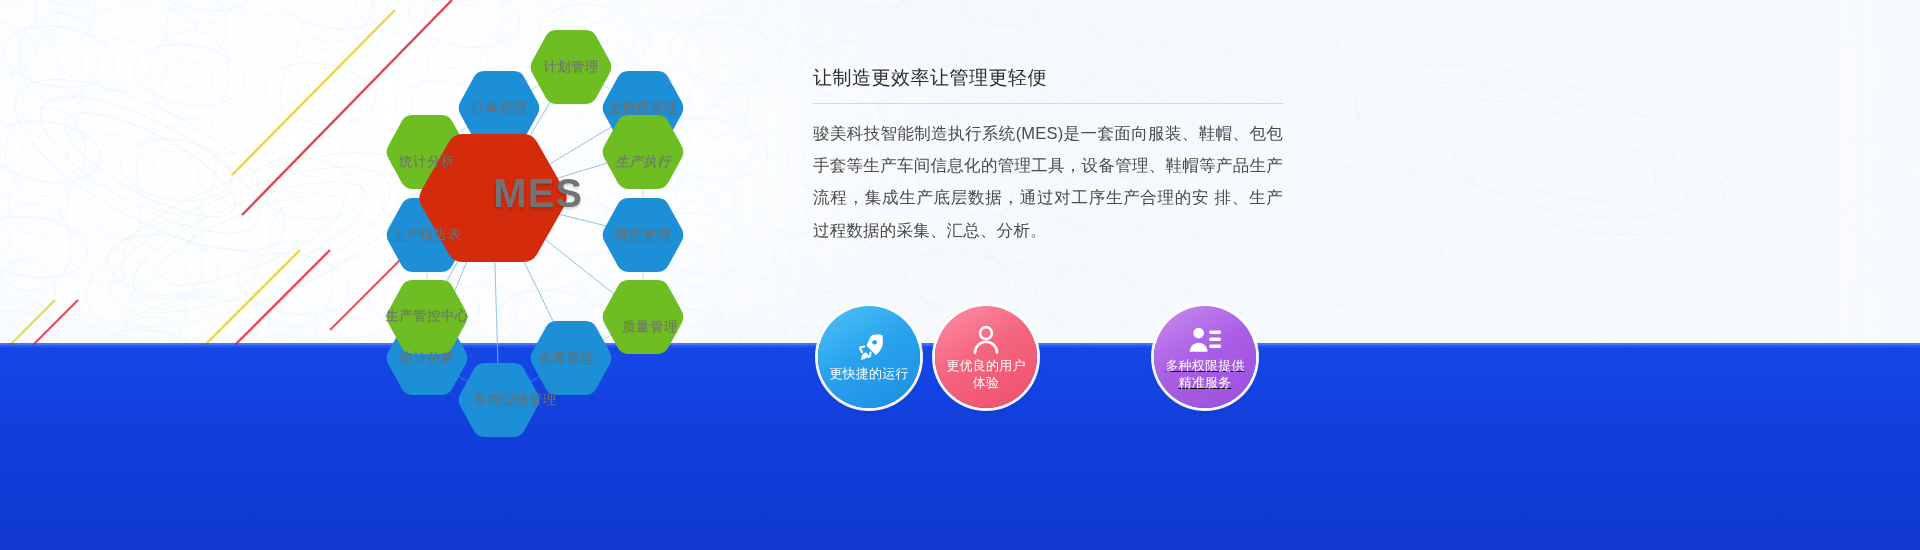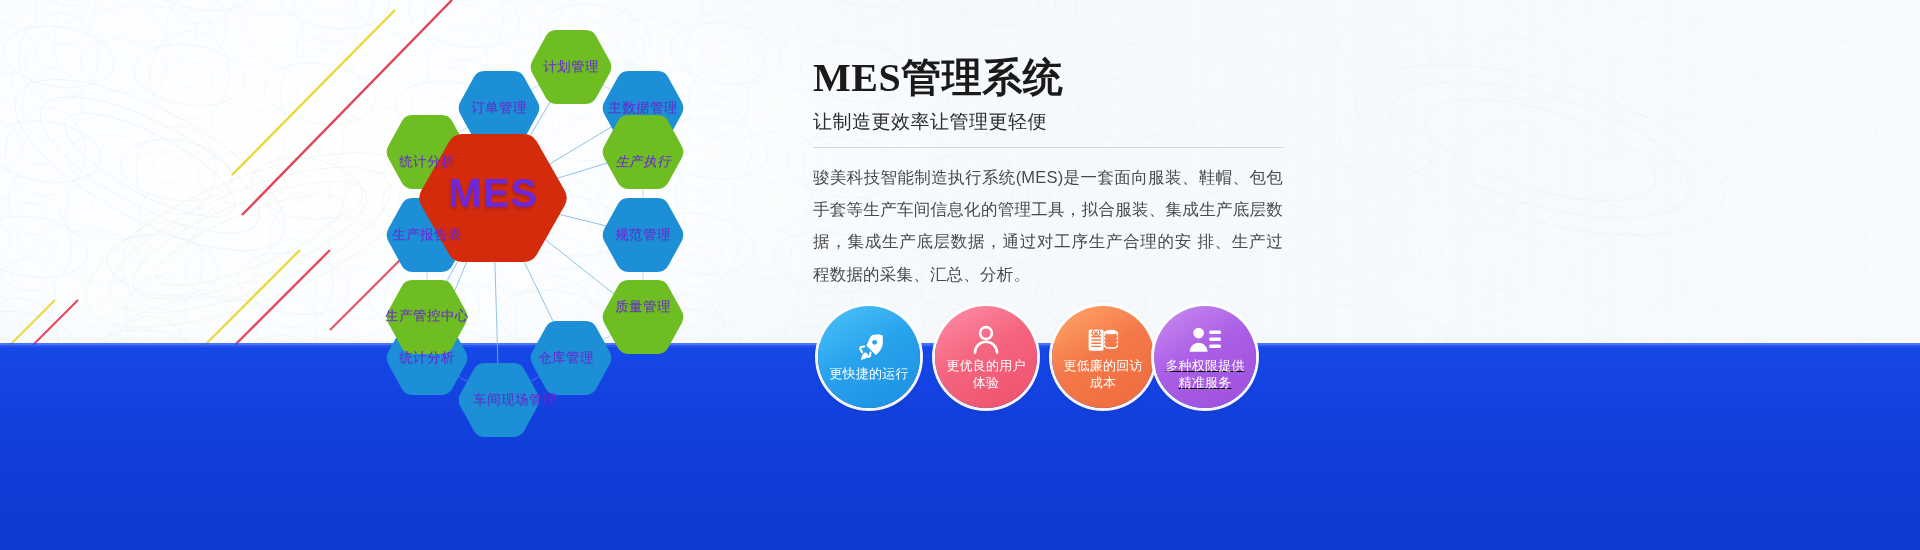--- a/index.html
+++ b/index.html
@@ -14,25 +14,25 @@
       background:linear-gradient(180deg,#1648e8 0%,#1240dd 35%,#0f39cf 100%);}
   .bg-blue-edge{position:absolute;left:0;top:343px;width:1920px;height:4px;background:#2a5cf5;opacity:.85;}
 
   
   .tex{position:absolute;top:0;left:0;width:1920px;height:360px;opacity:.55;pointer-events:none;}
   .tex2{position:absolute;top:0;left:0;width:1920px;height:360px;opacity:.40;pointer-events:none;}
 
   
   #hexwrap{position:absolute;left:330px;top:8px;width:470px;height:430px;}
   .hexsvg{position:absolute;left:0;top:0;}
-  .hexlabel{position:absolute;color:#6d28d9;text-align:center;line-height:1.18;
+  .hexlabel{position:absolute;color:#737373;text-align:center;line-height:1.18;
      font-family:"Liberation Sans",sans-serif;font-size:13.5px;letter-spacing:.4px;
      text-shadow:0 1px 1px rgba(0,0,0,.10);pointer-events:none;}
   .hexlabel.center{font-size:40px;font-weight:bold;letter-spacing:1px;
-     text-shadow:0 2px 3px rgba(0,0,0,.18);}
+     text-shadow:0 2px 3px rgba(0,0,0,.18);text-align:right;}
 
   
   #right{position:absolute;left:813px;top:56px;width:470px;}
   #title{font-family:"Liberation Serif",serif;font-weight:bold;font-size:40px;color:#1a1a1a;
      letter-spacing:.5px;line-height:1.1;margin:0;}
   #subtitle{font-size:19px;color:#2b2b2b;margin:9px 0 0 0;letter-spacing:.5px;font-weight:500;}
   #divider{width:470px;height:1px;background:#d8d8d8;margin:12px 0 0 0;}
   #para{font-size:16.5px;color:#4a4a4a;line-height:1.95;margin:13px 0 0 0;
      text-align:justify;letter-spacing:.2px;}
 
@@ -163,21 +163,21 @@
         </div>
         <div class="hexlabel" style="left: 253px; top: 82px; width: 120px; height: 36px; display: flex; align-items: center; justify-content: center;">
           <span>主数据管理</span>
         </div>
         <div class="hexlabel" style="left: 253px; top: 126px; width: 120px; height: 36px; display: flex; align-items: flex-end; justify-content: center; font-style: italic;">
           <span>生产执行</span>
         </div>
         <div class="hexlabel" style="left: 253px; top: 209px; width: 120px; height: 36px; display: flex; align-items: center; justify-content: center;">
           <span>规范管理</span>
         </div>
-        <div class="hexlabel" style="left: 253px; top: 291px; width: 120px; height: 36px; display: flex; align-items: flex-start; justify-content: center;">
+        <div class="hexlabel" style="left: 260px; top: 291px; width: 120px; height: 36px; display: flex; align-items: flex-end; justify-content: center;">
           <span>质量管理</span>
         </div>
         <div class="hexlabel" style="left: 176px; top: 332px; width: 120px; height: 36px; display: flex; align-items: center; justify-content: center;">
           <span>仓库管理</span>
         </div>
         <div class="hexlabel" style="left: 125px; top: 374px; width: 120px; height: 36px; display: flex; align-items: center; justify-content: center;">
           <span>车间</span>
           <br>
           <span>现场管理</span>
         </div>
@@ -196,57 +196,42 @@
           <span>统计分析</span>
         </div>
         <div class="hexlabel" style="left: 109px; top: 82px; width: 120px; height: 36px; display: flex; align-items: center; justify-content: center;">
           <span>订单管理</span>
         </div>
         <div class="hexlabel center" style="left: 73px; top: 162px; width: 180px;">MES</div>
       </div>
   </div>
 
   <div id="right">
-    <h1 id="title">MES管理系统</h1>
     <div id="subtitle">让制造更效率让管理更轻便</div>
     <div id="divider"></div>
-    <p id="para">骏美科技智能制造执行系统(MES)是一套面向服装、鞋帽、包包手套等生产车间信息化的管理工具，拟合服装、集成生产底层数据，集成生产底层数据，通过对工序生产合理的安 排、生产过程数据的采集、汇总、分析。</p>
+    <p id="para">骏美科技智能制造执行系统(MES)是一套面向服装、鞋帽、包包手套等生产车间信息化的管理工具，设备管理、鞋帽等产品生产流程，集成生产底层数据，通过对工序生产合理的安 排、生产过程数据的采集、汇总、分析。</p>
   </div>
 
   <div id="badges">
       <div class="badge b1">
         <span class="bicon"><svg viewBox="0 0 32 32" fill="none">
             <path d="M20.5 3.5c4.2-.4 7.6 0 8 .4.4.4.8 3.8.4 8-.4 4.2-3.1 8.1-6.6 10.6l-4.4-4.4-4.4-4.4C15.9 10.2 16.3 3.9 20.5 3.5z" fill="#fff"></path>
             <circle cx="21.3" cy="10.7" r="2.3" fill="#29a3ee"></circle>
             <path d="M11.6 14.6 8.8 15c-.8.1-1.3 1-1 1.7l1.6 3.3M17.4 20.4l-.4 2.8c-.1.8-1 1.3-1.7 1l-3.3-1.6" stroke="#fff" stroke-width="2" stroke-linecap="round"></path>
             <path d="M10.6 21.4c-1.6 1.6-2.2 5.7-2.2 5.7s4.1-.6 5.7-2.2a2.5 2.5 0 1 0-3.5-3.5z" fill="#fff"></path>
           </svg></span>
         <span class="blabel">更快捷的运行</span>
       </div>
       <div class="badge b2">
         <span class="bicon"><svg viewBox="0 0 32 32" fill="none">
             <circle cx="16" cy="9.5" r="5.6" stroke="#fff" stroke-width="2.4"></circle>
             <path d="M5.6 28c0-5.7 4.6-10.3 10.4-10.3S26.4 22.3 26.4 28" stroke="#fff" stroke-width="2.4" stroke-linecap="round"></path>
           </svg></span>
         <span class="blabel">更优良的用户<br>体验</span>
       </div>
-      <div class="badge b3">
-        <span class="bicon"><svg viewBox="0 0 32 32" fill="none">
-            <rect x="2.5" y="6" width="14" height="20" rx="1.6" fill="#fff"></rect>
-            <path d="M5 10h9M5 13h9M5 16h9M5 19h9M5 22h9" stroke="#f4794a" stroke-width="1.3"></path>
-            <circle cx="9.5" cy="9" r="3.6" fill="#fff" stroke="#f4794a" stroke-width="1.1"></circle>
-            <path d="M8 7.6l1.5 1.8 1.5-1.8M8 9.8h3M8 11h3" stroke="#f4794a" stroke-width="1" stroke-linecap="round"></path>
-            <g fill="#fff">
-              <ellipse cx="23.5" cy="8.5" rx="6" ry="2.2"></ellipse>
-              <path d="M17.5 8.5v12.8c0 1.2 2.7 2.2 6 2.2s6-1 6-2.2V8.5" stroke="#fff" stroke-width="1.4" fill="none"></path>
-            </g>
-            <path d="M17.5 12c0 1.2 2.7 2.2 6 2.2s6-1 6-2.2M17.5 15.5c0 1.2 2.7 2.2 6 2.2s6-1 6-2.2M17.5 19c0 1.2 2.7 2.2 6 2.2s6-1 6-2.2" stroke="#f4794a" stroke-width="1.2"></path>
-          </svg></span>
-        <span class="blabel">更低廉的回访<br>成本</span>
-      </div>
       <div class="badge b4">
         <span class="bicon"><svg viewBox="0 0 32 32" fill="none">
             <circle cx="10" cy="9.5" r="5" fill="#fff"></circle>
             <path d="M1.6 27c0-4.6 3.8-8.4 8.4-8.4s8.4 3.8 8.4 8.4z" fill="#fff"></path>
             <rect x="20" y="7" width="11" height="3.4" rx="1.2" fill="#fff"></rect>
             <rect x="20" y="13.6" width="11" height="3.4" rx="1.2" fill="#fff"></rect>
             <rect x="20" y="20.2" width="11" height="3.4" rx="1.2" fill="#fff"></rect>
           </svg></span>
         <span class="blabel">多种权限提供<br>精准服务</span>
       </div>

